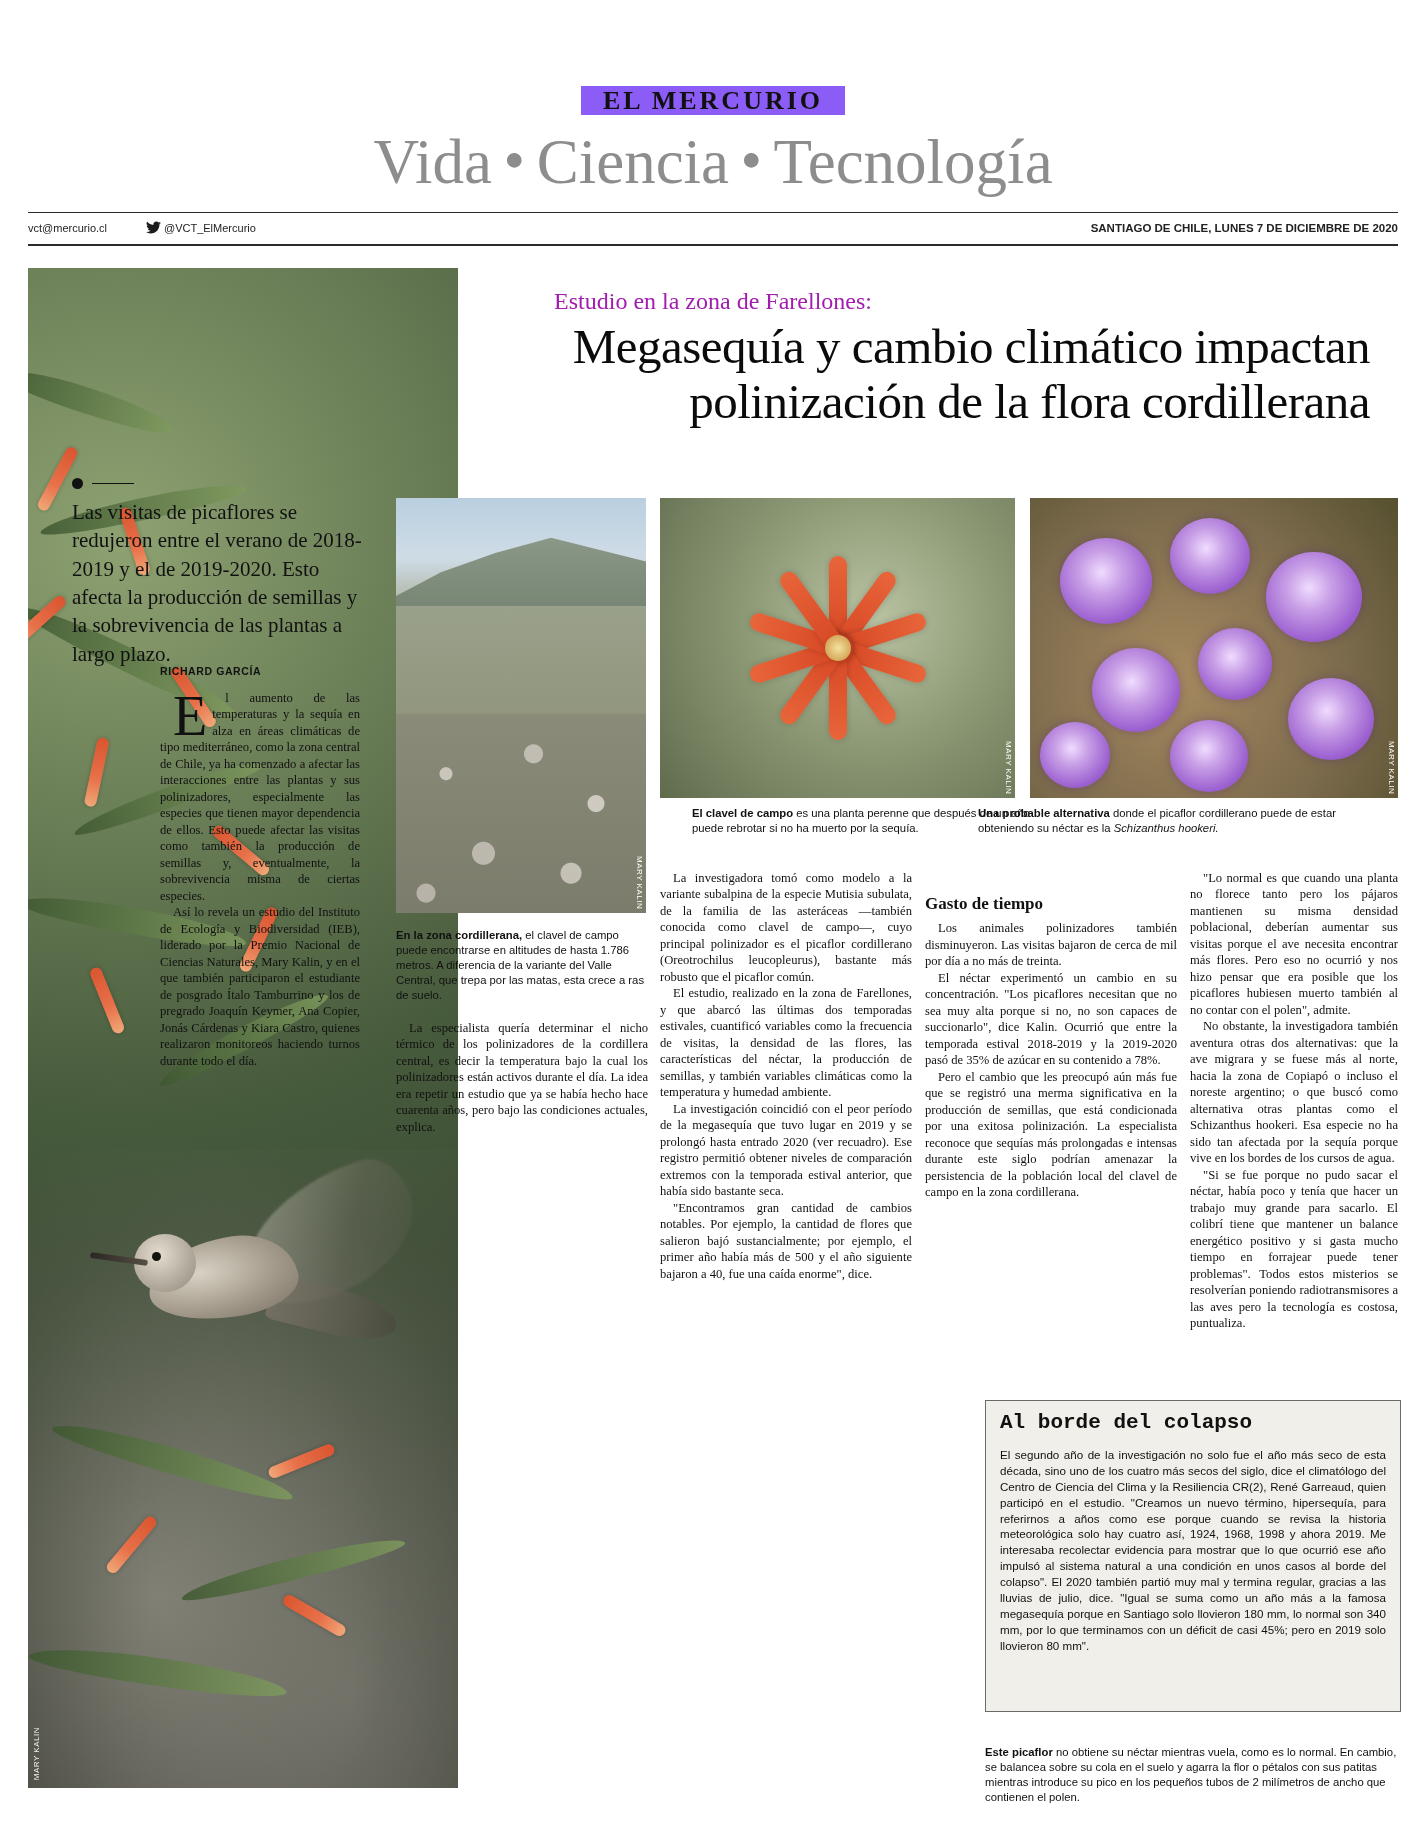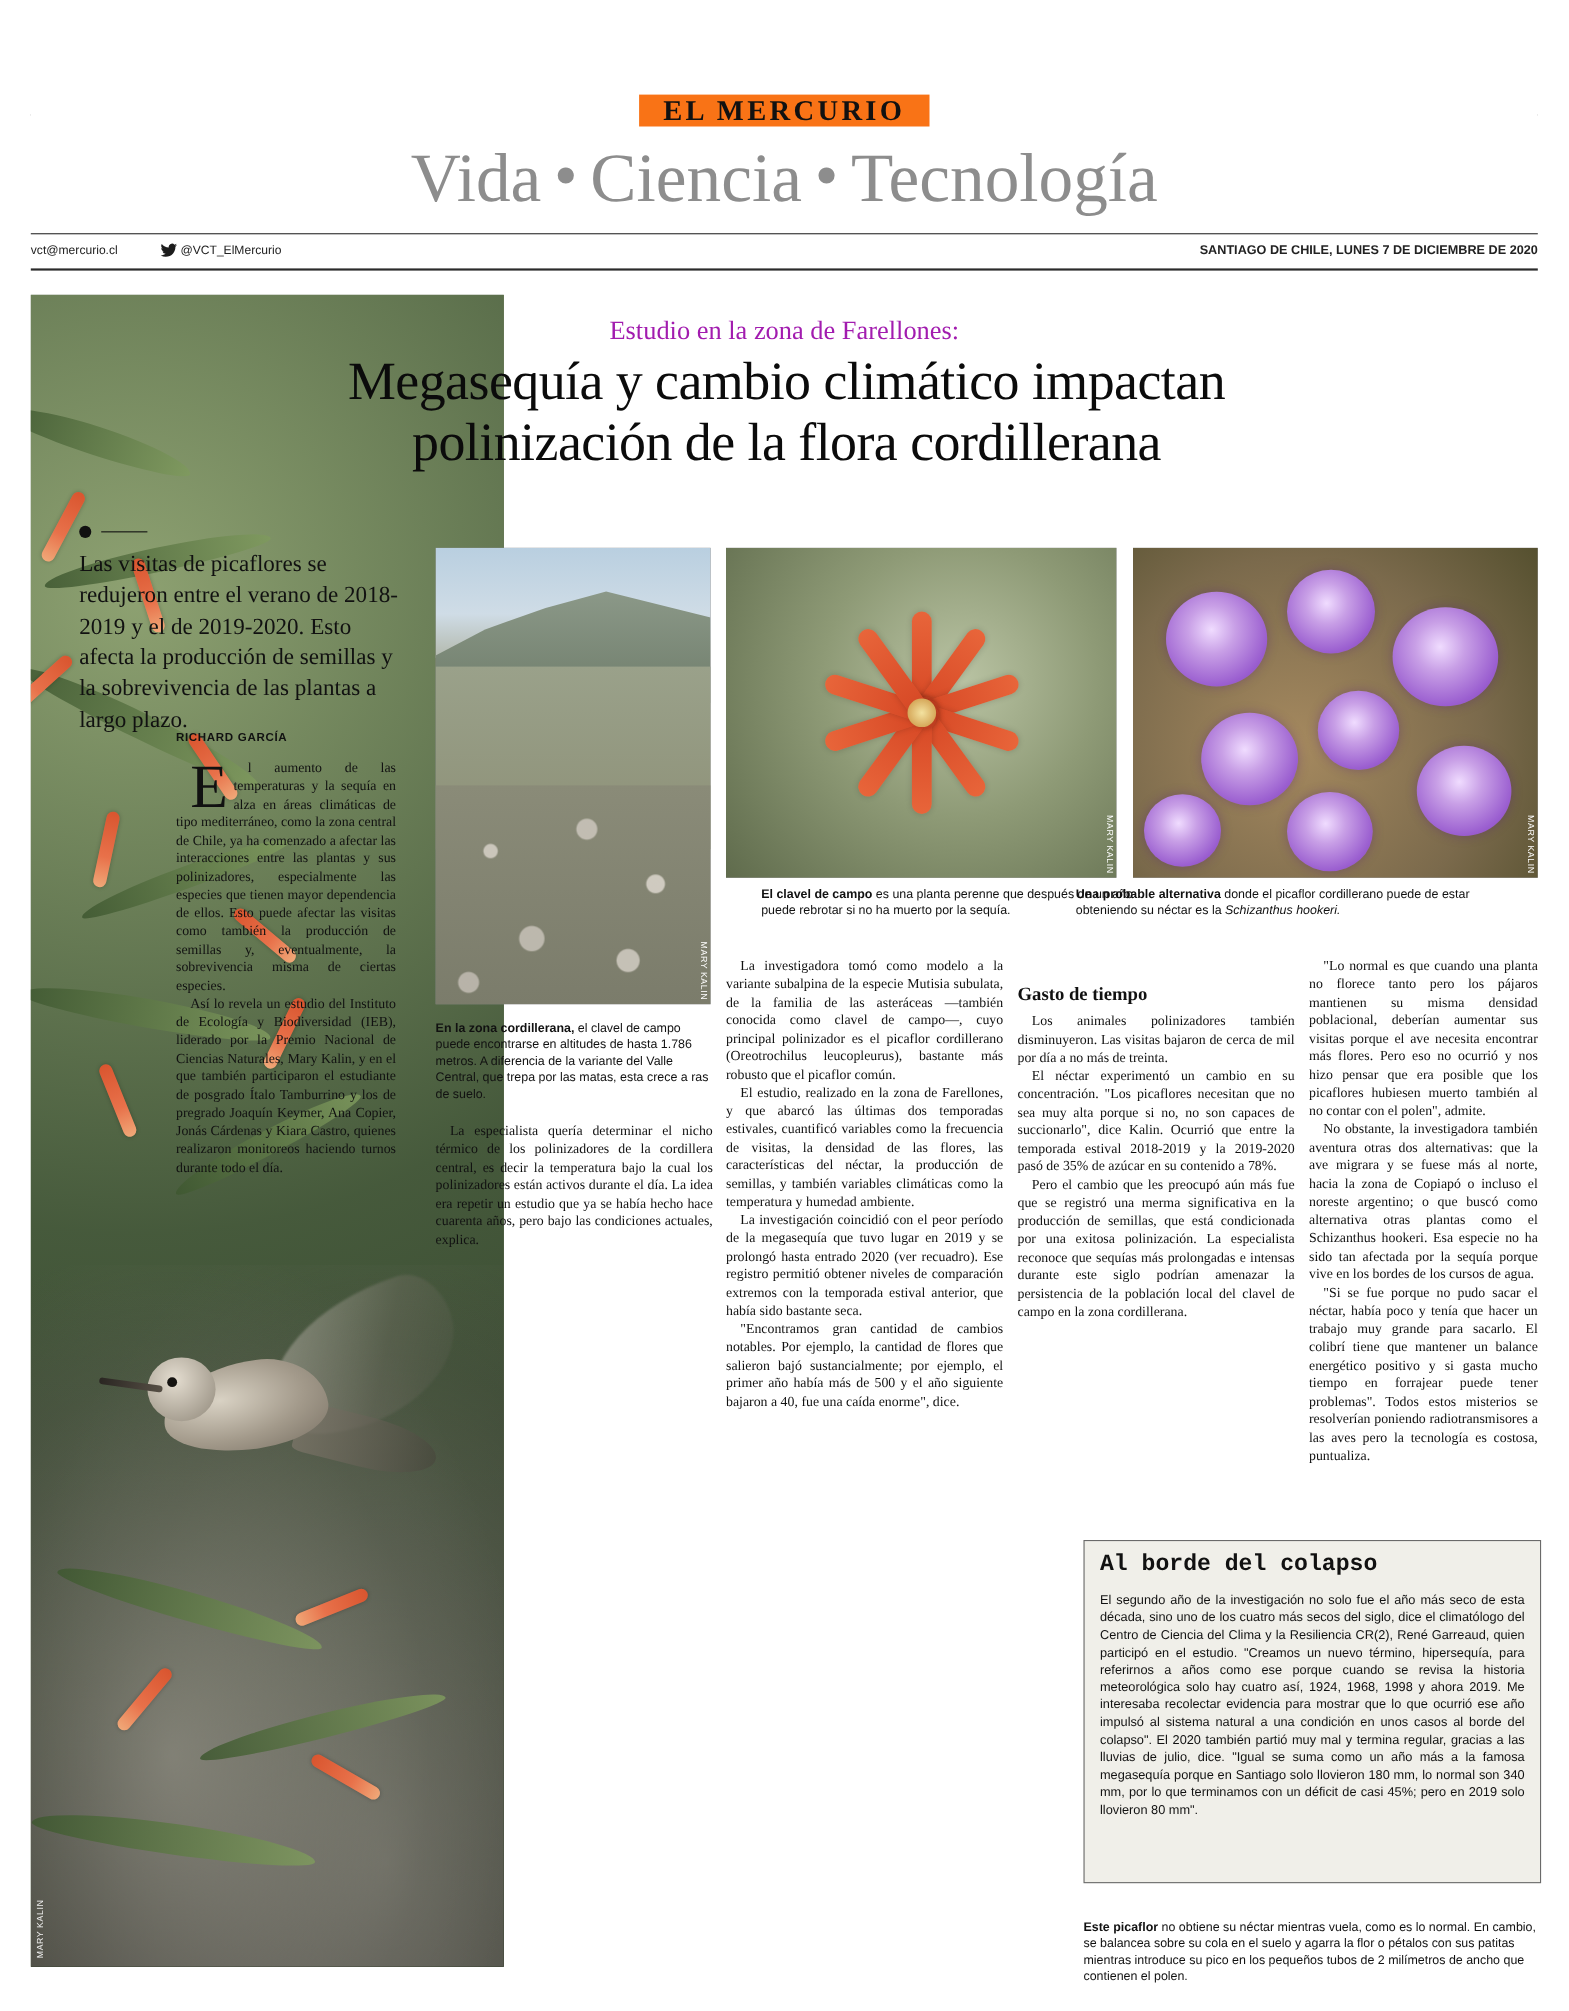--- a/index.html
+++ b/index.html
@@ -47,21 +47,21 @@
     width: 1370px;
     text-align: center;
     font-family: "Liberation Serif", serif;
     font-weight: bold;
     font-size: 26px;
     letter-spacing: 3px;
     background: #fff;
     display: inline-block;
   }
   .mast-brand span {
-    background: #f97316;
+    background: #8b5cf6;
     padding: 0 22px;
   }
   .mast-title {
     position: absolute;
     left: 0; top: 66px;
     width: 1370px;
     text-align: center;
     font-family: "Liberation Serif", serif;
     font-size: 63px;
     color: #8d8d8d;
@@ -113,21 +113,21 @@
   .kicker {
     position: absolute;
     left: 28px; top: 288px; width: 1370px;
     text-align: center;
     font-size: 24px;
     color: #a21caf;
   }
   .headline {
     position: absolute;
     left: 60px; top: 320px; width: 1310px;
-    text-align: center;
+    text-align: right;
     font-size: 49px;
     line-height: 1.12;
     color: #0b0b0b;
     letter-spacing: -0.5px;
   }
 
   
   .photo-left {
     position: absolute;
     left: 28px; top: 268px;

